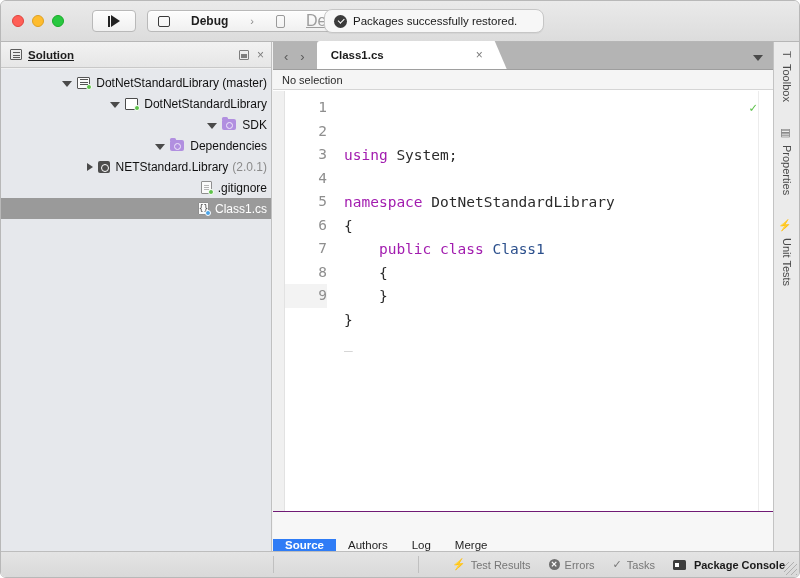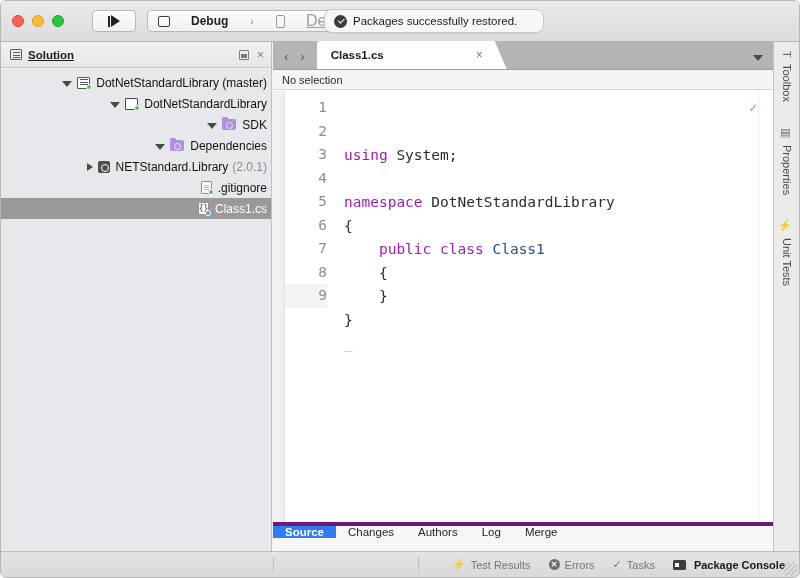--- a/index.html
+++ b/index.html
@@ -297,24 +297,24 @@
   .check-gutter {
     position: absolute; right: 16px; top: 9px;
     color: #5dc24a; font-size: 13px; font-weight: bold;
   }
   .vscroll {
     position: absolute; right: 0; top: 49px; bottom: 29px; width: 15px;
     background: #ffffff; border-left: 1px solid #ececec;
   }
 
   .bottom-tabs {
-    position: absolute; left: 0; right: 0; bottom: 0; height: 29px;
+    position: absolute; left: 0; right: 0; bottom: 0; height: 40px;
     background: #f7f7f7;
-    border-top: 4px solid #701a75;
-    display: flex; align-items: flex-start;
+    border-top: 1px solid #701a75;
+    display: flex; align-items: flex-end;
   }
   .btab {
     display: flex; align-items: center; padding: 0 12px;
     font-size: 11.5px; color: #1f1f1f;
   }
   .btab.active { background: #2f7cf6; color: #ffffff; font-weight: bold; }
 
   
   .right-rail {
     position: absolute; right: 0; top: 41px; width: 26px; bottom: 26px;
@@ -487,23 +487,20 @@
         </div>
       <div class="code">
         <span class="check-gutter">✓</span>
       <div class="cline"><span class="kw">using</span><span> System;</span></div><div class="cline">&nbsp;</div><div class="cline"><span class="kw">namespace</span><span> DotNetStandardLibrary</span></div><div class="cline"><span>{</span></div><div class="cline"><span>    </span><span class="kw">public</span><span> </span><span class="kw">class</span><span> </span><span class="typ">Class1</span></div><div class="cline"><span>    {</span></div><div class="cline"><span>    }</span></div><div class="cline"><span>}</span></div><div class="cline"><span class="caret-line">_</span></div></div>
     </div>
     <div class="vscroll"></div>
 
     <div class="bottom-tabs">
         <div class="btab active">
           <span>Source</span>
-        </div>
-        <div class="btab">
-          <span>Changes</span>
         </div>
         <div class="btab">
           <span>Authors</span>
         </div>
         <div class="btab">
           <span>Log</span>
         </div>
         <div class="btab">
           <span>Merge</span>
         </div>

